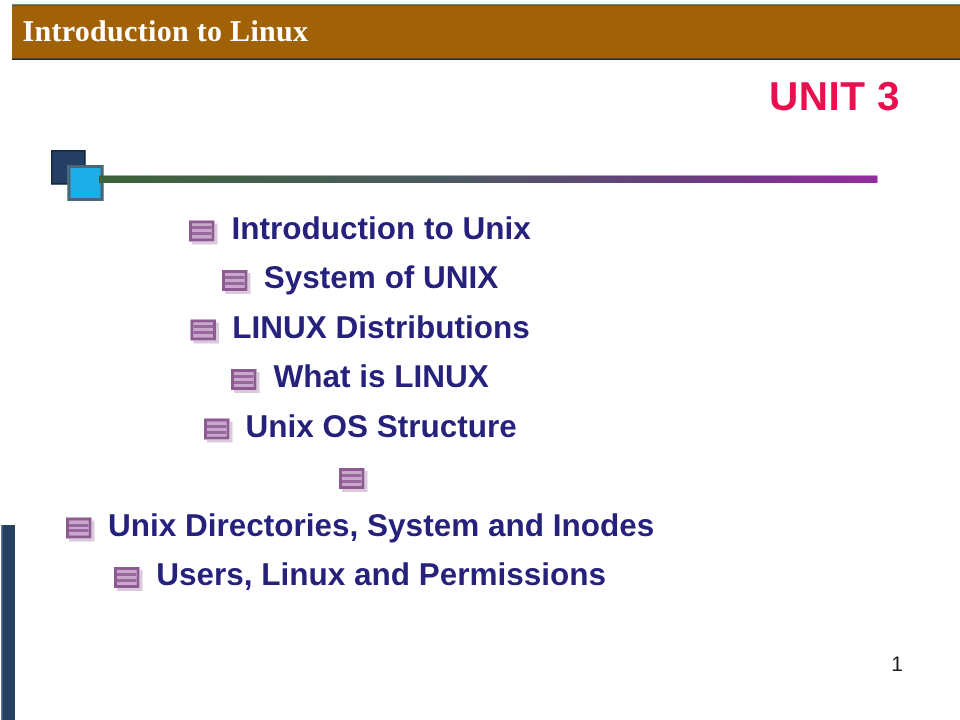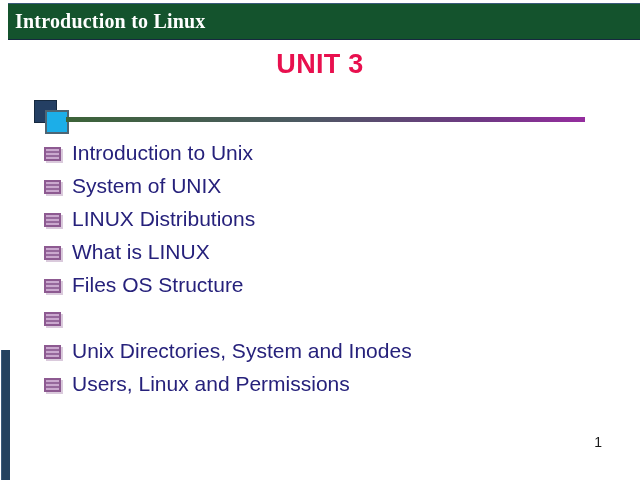--- a/index.html
+++ b/index.html
@@ -2,49 +2,49 @@
 <html><head>
 <meta charset="utf-8">
 <style>
   html,body{margin:0;padding:0;}
   body{font-family:"Liberation Sans",sans-serif;}
   .slide{
     position:relative;width:640px;height:480px;background:#ffffff;overflow:hidden;
   }
   .header-bar{
     position:absolute;top:3px;left:8px;right:0;height:35px;
-    background:#14532d;
+    background:#a16207;
     border-top:1px solid #3a5a7a;border-bottom:1px solid #16293f;
     color:#ffffff;font-family:"Liberation Serif",serif;font-weight:bold;
     font-size:20px;line-height:34px;padding-left:7px;
     letter-spacing:0.2px;
   }
   .title-block{
     position:absolute;top:49px;left:40px;width:560px;
-    text-align:center;color:#e8104e;font-weight:bold;
+    text-align:right;color:#e8104e;font-weight:bold;
     font-size:27px;line-height:31px;letter-spacing:0.3px;
   }
   .decor-navy-square{
     position:absolute;left:34px;top:100px;width:21px;height:21px;
     background:#243f63;border:1px solid #16293f;
   }
   .decor-blue-square{
     position:absolute;left:45px;top:110px;width:20px;height:20px;
     background:#1caee8;border:2px solid #4e6574;
   }
   .title-rule{
     position:absolute;left:66px;top:117px;width:519px;height:5px;
     background:linear-gradient(to right,#3c6338 0%,#4c5a62 45%,#6f3884 80%,#952d9e 100%);
   }
   .bullet-list{
     position:absolute;left:44px;top:140px;margin:0;padding:0;list-style:none;
   }
   .bullet-list li{
     display:flex;align-items:center;height:25px;margin-bottom:8px;
-    color:#26217b;font-weight:normal;font-size:21px;white-space:nowrap;
+    color:#26217b;font-weight:bold;font-size:21px;white-space:nowrap;justify-content:center;
   }
   .bullet-icon{
     flex:0 0 auto;width:13px;height:10px;margin-right:11px;margin-top:2px;
     background:repeating-linear-gradient(180deg,#caa8ce 0 2px,#96689c 2px 4px);
     border:2px solid #8d5a91;
     box-shadow:2px 2px 0 rgba(150,104,156,0.35);
   }
   .vbar{
     position:absolute;left:1px;top:350px;width:8px;height:130px;
     background:#24425f;border-left:1px solid #3a5a7a;
@@ -83,21 +83,21 @@
     <li>
       <span class="bullet-icon"></span>
       <span>LINUX Distributions</span>
     </li>
     <li>
       <span class="bullet-icon"></span>
       <span>What is LINUX</span>
     </li>
     <li>
       <span class="bullet-icon"></span>
-      <span>Files OS Structure</span>
+      <span>Unix OS Structure</span>
     </li>
     <li>
       <span class="bullet-icon"></span>
     </li>
     <li>
       <span class="bullet-icon"></span>
       <span>Unix Directories, System and Inodes</span>
     </li>
     <li>
       <span class="bullet-icon"></span>

